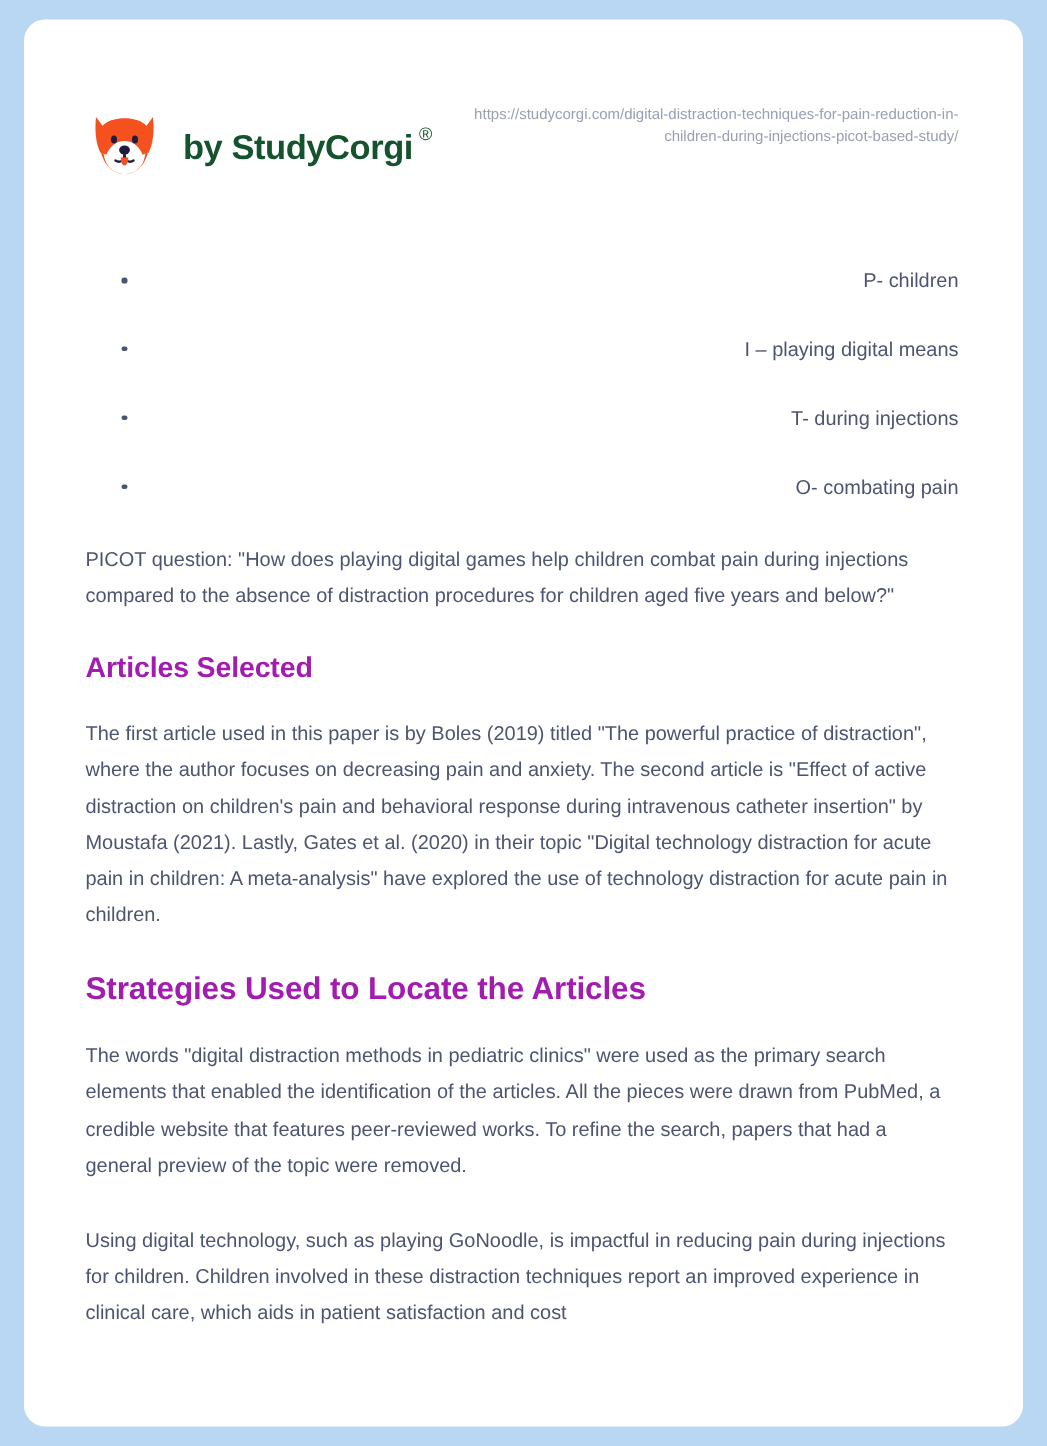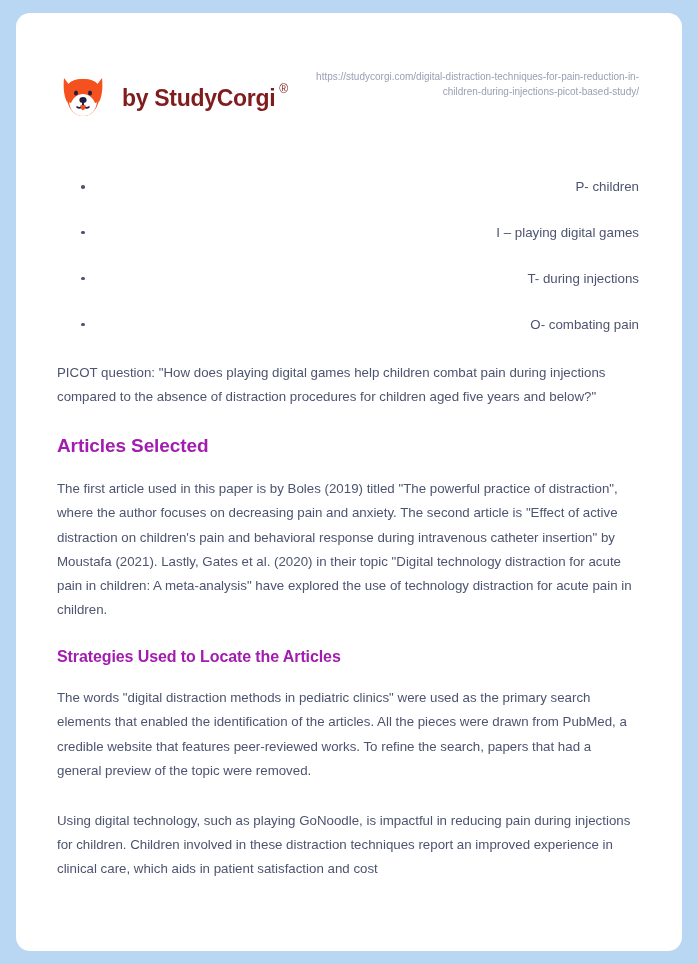--- a/index.html
+++ b/index.html
@@ -38,21 +38,21 @@
   }
   .logo-mark {
     width: 52px;
     height: 52px;
     flex: none;
   }
   .brand-text {
     margin-left: 13px;
     font-size: 23px;
     font-weight: bold;
-    color: #7f1d1d;
+    color: #14532d;
     letter-spacing: -0.3px;
     white-space: nowrap;
     display: flex;
     align-items: flex-start;
   }
   .brand-reg {
     font-size: 12px;
     margin-left: 4px;
     position: relative;
     top: -3px;
@@ -114,21 +114,21 @@
     line-height: 1.82;
   }
   h2.section-heading {
     margin: 0 0 20px 0;
     font-size: 19px;
     font-weight: bold;
     color: #a21caf;
     letter-spacing: -0.1px;
   }
   h2.section-heading.small {
-    font-size: 16px;
+    font-size: 21px;
   }
   .spacer-top {
     height: 38px;
   }
   .gap-before-heading {
     margin-top: 34px;
   }
 </style>
 </head>
 <body>
@@ -162,21 +162,21 @@
     </div>
 
   </div>
 
   <div class="content">
 
     <div class="spacer-top"></div>
 
     <ul class="picot-list">
       <li>P- children</li>
-      <li>I – playing digital games</li>
+      <li>I – playing digital means</li>
       <li>T- during injections</li>
       <li>O- combating pain</li>
     </ul>
 
     <p class="para">PICOT question: "How does playing digital games help children combat pain during injections compared to the absence of distraction procedures for children aged five years and below?"</p>
 
     <h2 class="section-heading gap-before-heading">Articles Selected</h2>
     <p class="para">The first article used in this paper is by Boles (2019) titled "The powerful practice of distraction", where the author focuses on decreasing pain and anxiety. The second article is "Effect of active distraction on children's pain and behavioral response during intravenous catheter insertion" by Moustafa (2021). Lastly, Gates et al. (2020) in their topic "Digital technology distraction for acute pain in children: A meta-analysis" have explored the use of technology distraction for acute pain in children.</p>
 
     <h2 class="section-heading small gap-before-heading">Strategies Used to Locate the Articles</h2>

